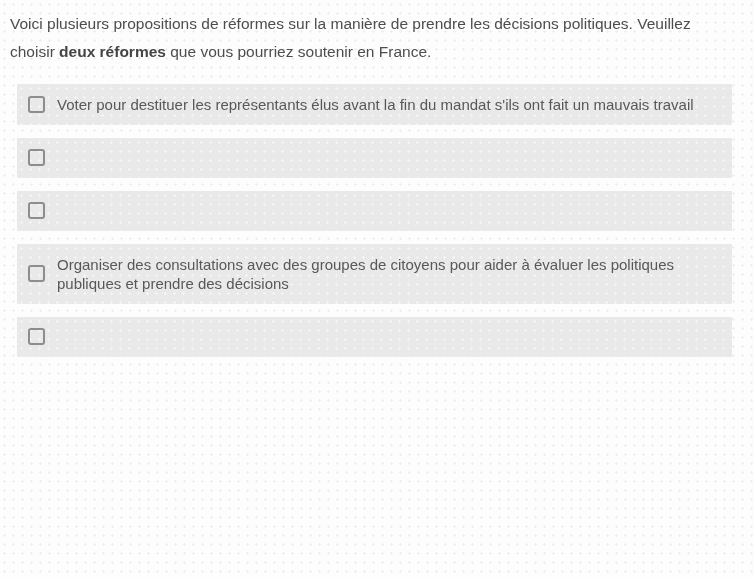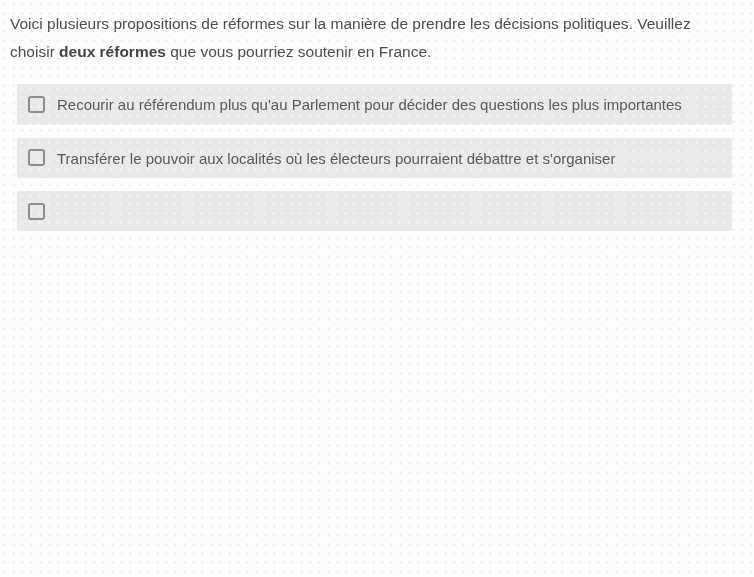--- a/index.html
+++ b/index.html
@@ -56,32 +56,38 @@
 </style>
 </head>
 <body>
 
 <div class="page">
 
   <p class="intro"><span>Voici plusieurs propositions de réformes sur la manière de prendre les décisions politiques. Veuillez choisir </span><b>deux réformes</b><span> que vous pourriez soutenir en France.</span></p>
 
   <div class="options">
 
-
     <div class="option">
       <span class="checkbox"></span>
-      <span class="option-label">Recourir au référendum plus qu'au Parlement pour décider des questions les plus importantes</span>
+      <span class="option-label">Voter pour destituer les représentants élus avant la fin du mandat s'ils ont fait un mauvais travail</span>
     </div>
 
     <div class="option">
       <span class="checkbox"></span>
-      <span class="option-label">Transférer le pouvoir aux localités où les électeurs pourraient débattre et s'organiser</span>
+    </div>
+
+    <div class="option">
+      <span class="checkbox"></span>
     </div>
 
 
+    <div class="option">
+      <span class="checkbox"></span>
+      <span class="option-label">Organiser des consultations avec des groupes de citoyens pour aider à évaluer les politiques publiques et prendre des décisions</span>
+    </div>
 
 
     <div class="option">
       <span class="checkbox"></span>
     </div>
 
 
   </div>
 </div>
 

